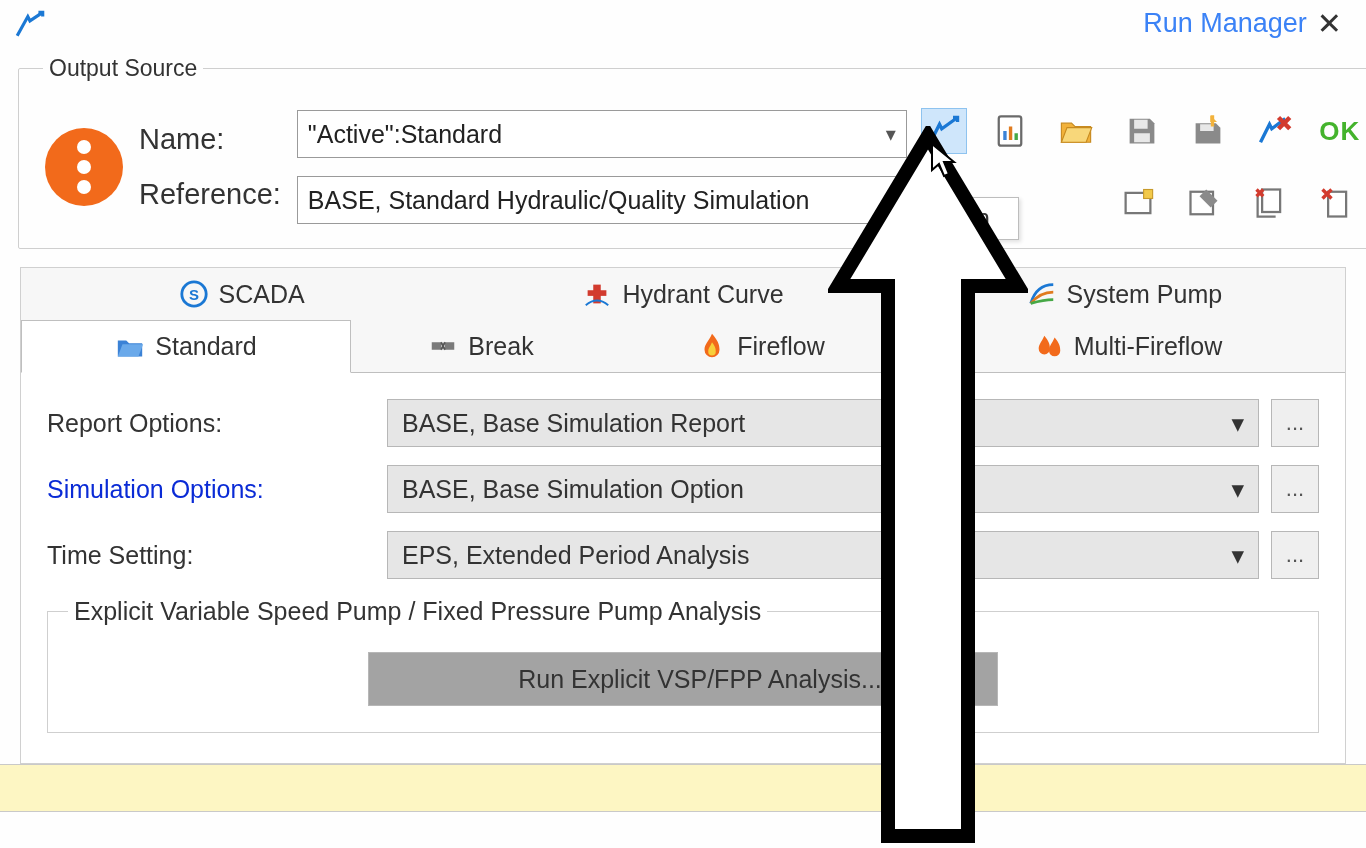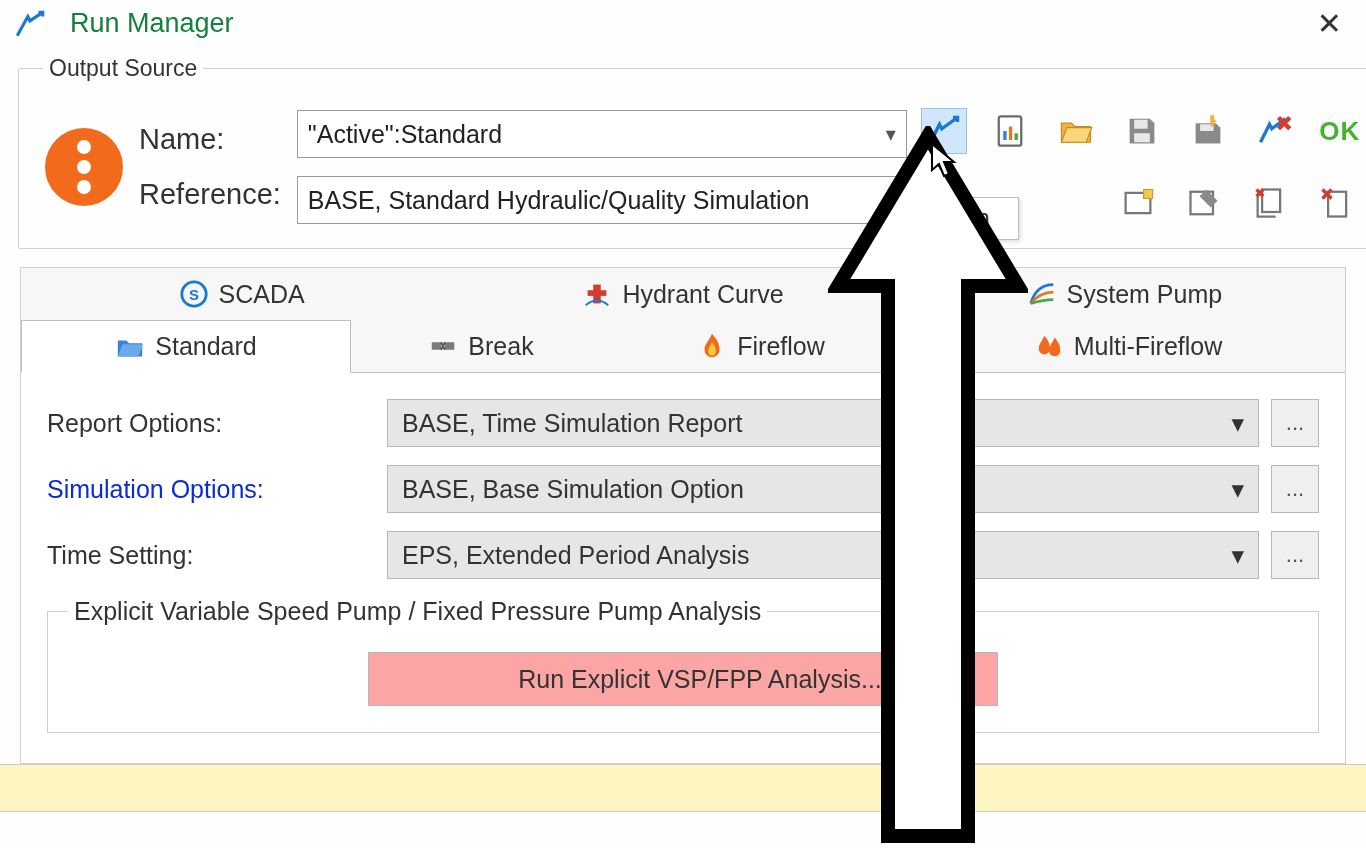--- a/index.html
+++ b/index.html
@@ -1,21 +1,21 @@
 <!DOCTYPE html>
 <html><head>
 <meta charset="utf-8">
 <style>
   html,body{margin:0;padding:0;width:1366px;height:848px;font-family:"Segoe UI",Arial,sans-serif;background:#f2f2f2;color:#222;}
   *{box-sizing:border-box;}
   .window{width:1366px;height:848px;background:#fefefe;position:relative;}
   
   .titlebar{display:flex;align-items:center;padding:6px 14px 14px 14px;}
   .titlebar .app-icon{width:34px;height:34px;display:flex;align-items:center;justify-content:center;}
-  .titlebar .title{font-size:27px;color:#15803d;margin-left:22px;flex:1;}
+  .titlebar .title{font-size:27px;color:#3b82f6;margin-left:22px;flex:1;text-align:right;}
   .titlebar .close{font-size:30px;color:#333;padding:0 10px;cursor:default;user-select:none;}
   
   fieldset.groupbox{border:1px solid #cfcfcf;border-radius:2px;margin:0 18px 18px 18px;padding:18px 20px 22px 20px;position:relative;}
   fieldset.groupbox > legend{font-size:23px;color:#333;padding:0 6px;margin-left:4px;}
   .out-row{display:flex;align-items:center;margin-top:8px;}
   .traffic-icon{width:78px;height:78px;border-radius:50%;background:#f26a1b;margin:0 16px 0 6px;display:flex;align-items:center;justify-content:center;flex:0 0 78px;position:relative;}
   .traffic-icon .dot{width:14px;height:14px;border-radius:50%;background:#fff;}
   .traffic-icon .dots{display:flex;flex-direction:column;gap:6px;align-items:center;}
   .labels-col{display:flex;flex-direction:column;gap:22px;margin-right:16px;}
   .labels-col span{font-size:29px;color:#333;}
@@ -33,21 +33,21 @@
   .tab{display:flex;align-items:center;gap:10px;font-size:25px;color:#333;padding:10px 28px;border:1px solid transparent;flex:1 0 33%;justify-content:center;}
   .tab.active{background:#fff;border:1px solid #bfbfbf;border-bottom:1px solid #fff;margin-bottom:-1px;}
   .tab-content{background:#fff;border-top:1px solid #bfbfbf;padding:26px 26px 30px 26px;}
   .form-row{display:flex;align-items:center;margin-bottom:18px;}
   .form-row .lbl{width:340px;font-size:25px;color:#333;}
   .form-row .lbl.link{color:#0a2bd6;}
   .form-row .dd{flex:1;height:48px;background:#e6e6e6;border:1px solid #b7b7b7;display:flex;align-items:center;justify-content:space-between;padding:0 14px;font-size:25px;color:#333;}
   .form-row .dots-btn{width:48px;height:48px;margin-left:12px;border:1px solid #b7b7b7;background:#efefef;display:flex;align-items:center;justify-content:center;font-size:22px;color:#555;}
   fieldset.inner{border:1px solid #cfcfcf;margin:12px 0 0 0;padding:26px 20px;}
   fieldset.inner legend{font-size:25px;color:#333;padding:0 6px;}
-  .wide-btn{display:block;margin:0 auto;height:54px;width:630px;background:#fca5a5;border:1px solid #b7b7b7;font-size:25px;color:#333;padding-left:40px;}
+  .wide-btn{display:block;margin:0 auto;height:54px;width:630px;background:#a3a3a3;border:1px solid #b7b7b7;font-size:25px;color:#333;padding-left:40px;}
   
   .status-stripe{position:absolute;left:0;right:0;bottom:36px;height:48px;background:#fdf6c3;border-top:1px solid #c9c9c9;border-bottom:1px solid #c9c9c9;}
   
   .tooltip{position:absolute;left:925px;top:197px;background:#fff;border:1px solid #bdbdbd;padding:6px 28px 6px 18px;font-size:25px;color:#333;box-shadow:2px 2px 4px rgba(0,0,0,.12);}
   
   .big-arrow{position:absolute;left:828px;top:126px;pointer-events:none;}
   
   svg.ic{width:36px;height:36px;}
   svg.tab-ic{width:30px;height:30px;}
 </style>
@@ -221,21 +221,21 @@
             <path d="M22 7 C27 13 28 16 28 21 A6 6 0 0 1 16 21 C16 16 19 14 22 7 Z" fill="#f26a1b"></path>
           </svg>
         <span>Multi-Fireflow</span>
       </div>
     </div>
 
     <div class="tab-content">
       <div class="form-row">
         <span class="lbl">Report Options:</span>
         <div class="dd">
-          <span>BASE, Time Simulation Report</span>
+          <span>BASE, Base Simulation Report</span>
           <span>▾</span>
         </div>
         <div class="dots-btn">...</div>
       </div>
       <div class="form-row">
         <span class="lbl link">Simulation Options:</span>
         <div class="dd">
           <span>BASE, Base Simulation Option</span>
           <span>▾</span>
         </div>

